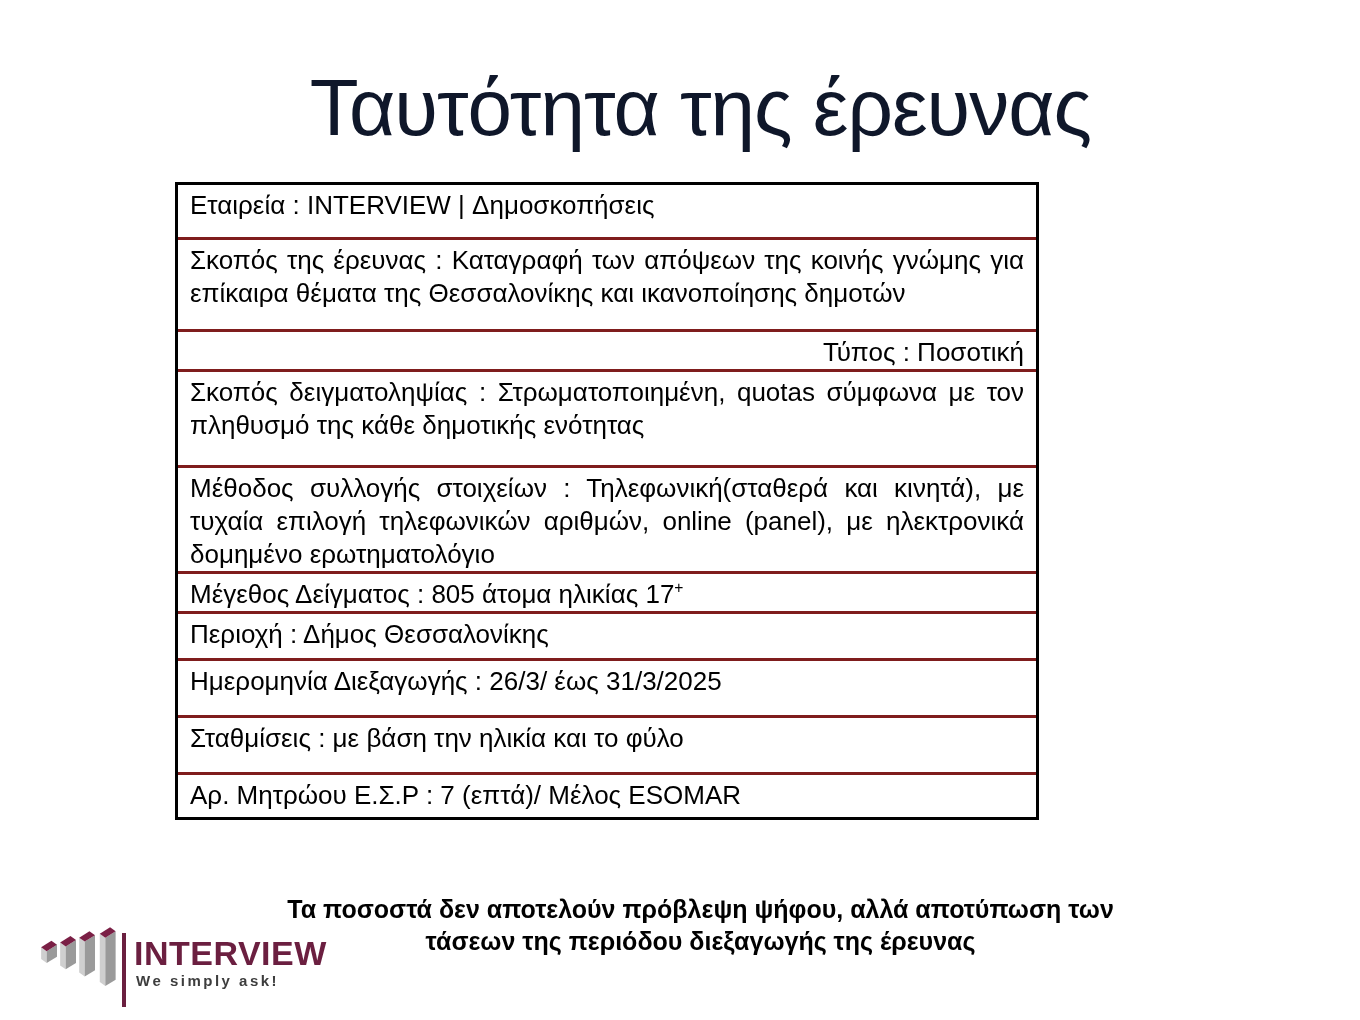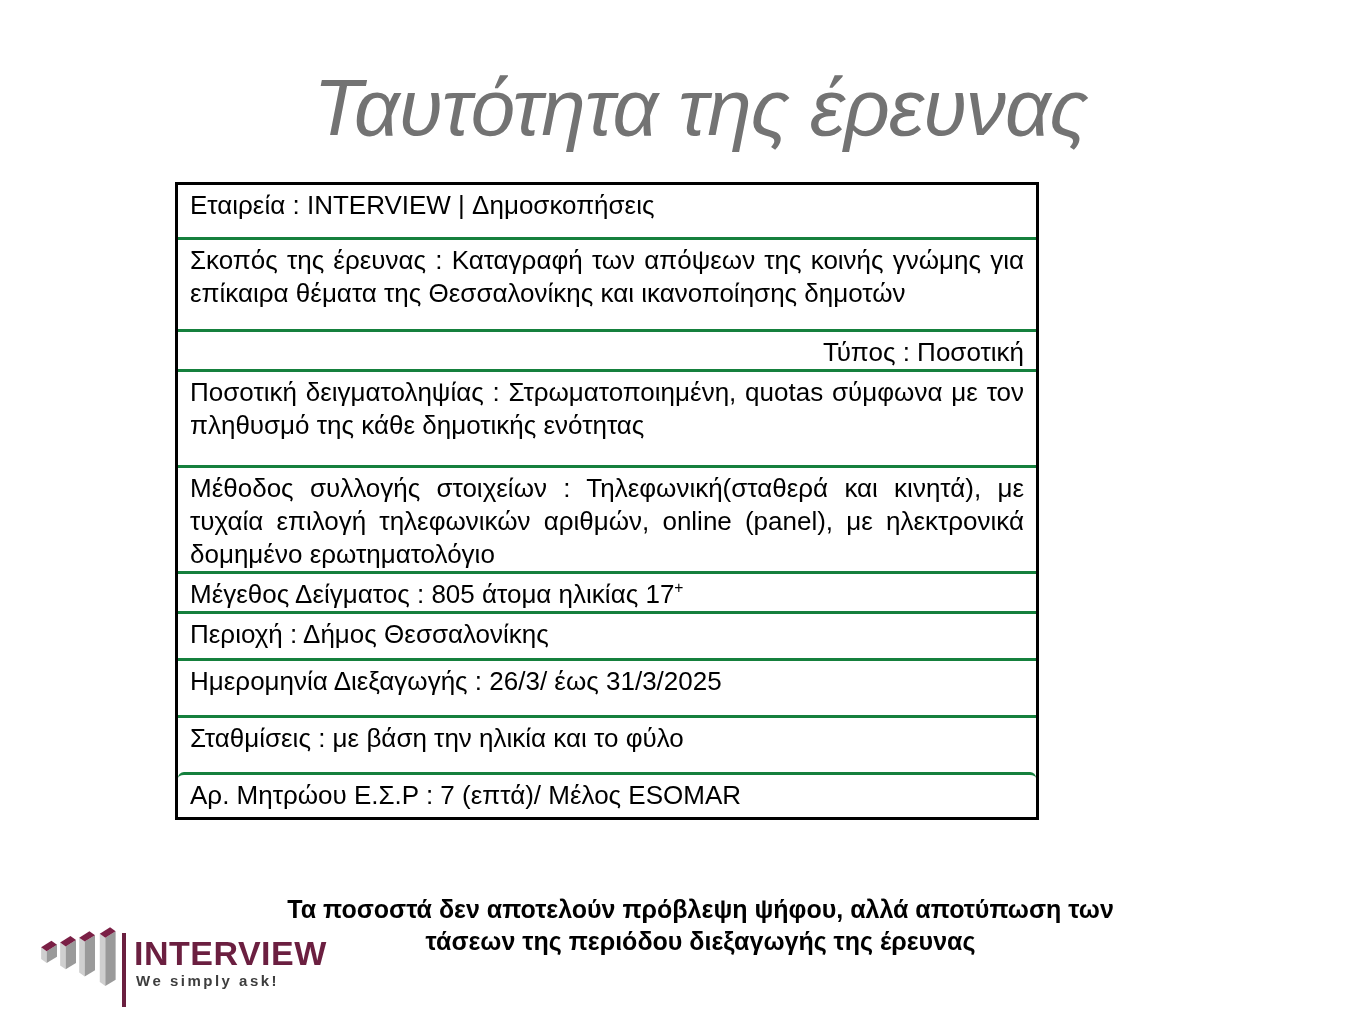--- a/index.html
+++ b/index.html
@@ -13,49 +13,48 @@
   }
 
   .slide-title {
     position: absolute;
     left: 175px; top: 62px; width: 1051px;
     text-align: center;
     font-size: 80px;
     font-weight: 400;
     letter-spacing: -1px;
     white-space: nowrap;
-    color: #737373;
-    font-style: italic;
+    color: #0f172a;
   }
 
   .survey-table {
     position: absolute;
     left: 175px; top: 182px; width: 864px;
     border: 3px solid #000;
     background: #fff;
   }
   .row {
-    border-top: 3px solid #15803d;
+    border-top: 3px solid #7f1d1d;
     padding: 4px 12px 0 12px;
     font-size: 26px;
     line-height: 1.27;
     color: #000;
   }
   .row:first-child { border-top: none; }
   .row.justify { text-align: justify; }
   .r1  { min-height: 52px; }
   .r2  { min-height: 92px; }
   .r3  { min-height: 38px; text-align: right; }
   .r4  { min-height: 88px; }
   .r5  { min-height: 85px; margin-top: 8px; }
   .r6  { min-height: 37px; }
   .r7  { min-height: 47px; }
   .r8  { min-height: 57px; }
   .r9  { min-height: 57px; }
-  .r10 { min-height: 45px; border-radius: 6px; }
+  .r10 { min-height: 45px; }
   .row sup { font-size: 60%; vertical-align: super; line-height: 0; }
 
   .disclaimer {
     position: absolute;
     left: 175px; top: 893px; width: 1051px;
     text-align: center;
     font-size: 25px;
     font-weight: 700;
     line-height: 1.28;
     color: #000;
@@ -87,21 +86,21 @@
 </style>
 </head>
 <body>
 
 <h1 class="slide-title">Ταυτότητα της έρευνας</h1>
 
 <div class="survey-table">
   <div class="row r1">Εταιρεία : INTERVIEW  | Δημοσκοπήσεις</div>
   <div class="row r2 justify">Σκοπός της έρευνας : Καταγραφή των απόψεων της κοινής γνώμης για επίκαιρα θέματα της Θεσσαλονίκης και ικανοποίησης δημοτών</div>
   <div class="row r3">Τύπος : Ποσοτική</div>
-  <div class="row r4 justify">Ποσοτική δειγματοληψίας : Στρωματοποιημένη, quotas σύμφωνα με τον πληθυσμό της κάθε δημοτικής ενότητας</div>
+  <div class="row r4 justify">Σκοπός δειγματοληψίας : Στρωματοποιημένη, quotas σύμφωνα με τον πληθυσμό της κάθε δημοτικής ενότητας</div>
   <div class="row r5 justify">Μέθοδος συλλογής στοιχείων : Τηλεφωνική(σταθερά και κινητά), με τυχαία επιλογή τηλεφωνικών αριθμών, online (panel), με ηλεκτρονικά δομημένο ερωτηματολόγιο</div>
   <div class="row r6"><span>Μέγεθος Δείγματος : 805 άτομα ηλικίας 17</span><sup>+</sup></div>
   <div class="row r7">Περιοχή : Δήμος Θεσσαλονίκης</div>
   <div class="row r8">Ημερομηνία Διεξαγωγής : 26/3/ έως 31/3/2025</div>
   <div class="row r9">Σταθμίσεις : με βάση την ηλικία και το φύλο</div>
   <div class="row r10">Αρ. Μητρώου Ε.Σ.Ρ : 7 (επτά)/ Μέλος ESOMAR</div>
 </div>
 
 <div class="disclaimer">
   <div>Τα ποσοστά δεν αποτελούν πρόβλεψη ψήφου, αλλά αποτύπωση των</div>

